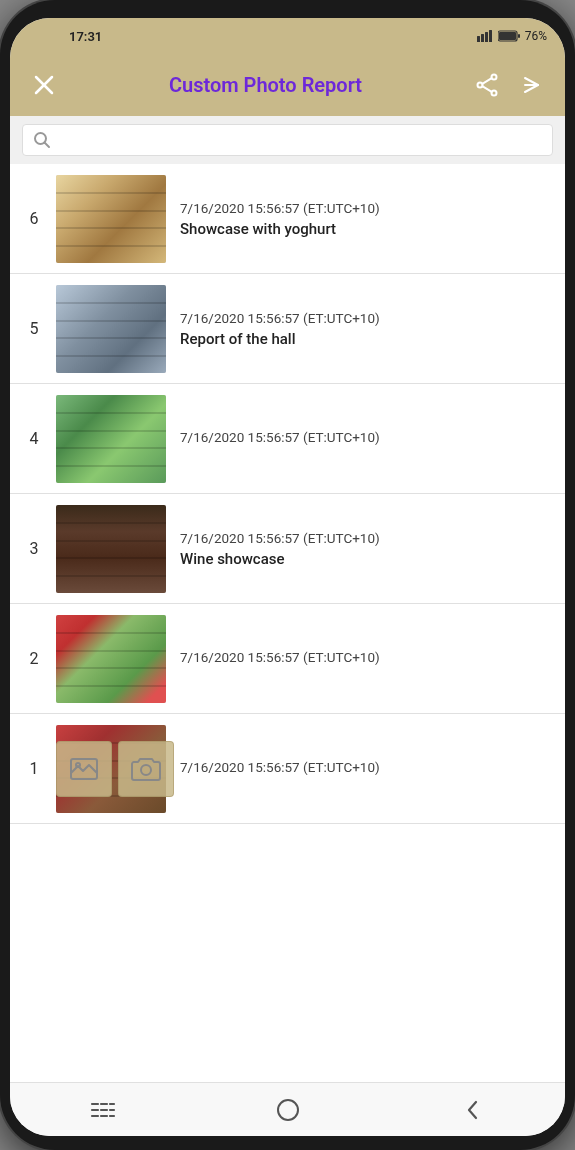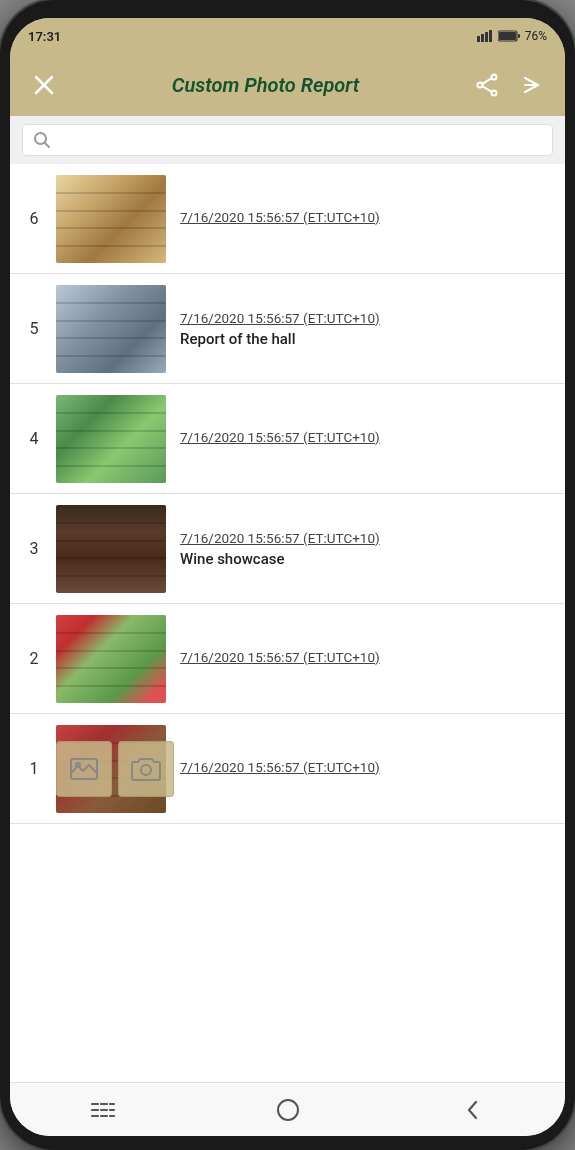--- a/index.html
+++ b/index.html
@@ -43,20 +43,21 @@
       align-items: center;
       justify-content: space-between;
       padding: 0 18px;
       flex-shrink: 0;
     }
 
     .status-left {
       font-size: 13px;
       font-weight: 600;
       color: #222;
+      margin-left: 41px;
     }
 
     .status-right {
       display: flex;
       align-items: center;
       gap: 5px;
       font-size: 11px;
       color: #222;
     }
 
@@ -80,24 +81,23 @@
       height: 36px;
       display: flex;
       align-items: center;
       justify-content: center;
       cursor: pointer;
     }
 
     .header-title {
       font-size: 20px;
       font-weight: 600;
-      color: #14532d;
+      color: #6d28d9;
       flex: 1;
       text-align: center;
-      font-style: italic;
     }
 
     .header-right-icons {
       display: flex;
       gap: 8px;
     }
 
     
     .search-bar {
       background: #f0f0f0;
@@ -195,21 +195,20 @@
 
     
     .item-info {
       flex: 1;
     }
 
     .item-datetime {
       font-size: 13.5px;
       color: #444;
       margin-bottom: 4px;
-      text-decoration: underline;
     }
 
     .item-title {
       font-size: 15px;
       font-weight: 500;
       color: #222;
     }
 
     
     .overlay-icons {
@@ -344,20 +343,21 @@
               <div class="shelf-lines">
                 <div class="shelf-line" style="top: 20%;"></div>
                 <div class="shelf-line" style="top: 40%;"></div>
                 <div class="shelf-line" style="top: 60%;"></div>
                 <div class="shelf-line" style="top: 80%;"></div>
               </div>
             </div>
           </div>
           <div class="item-info">
             <div class="item-datetime">7/16/2020 15:56:57 (ET:UTC+10)</div>
+            <div class="item-title">Showcase with yoghurt</div>
           </div>
         </div>
         <div class="list-item">
           <span class="item-number">5</span>
           <div class="item-thumbnail">
             <div class="shelf-bg shelf-hall">
               <div class="shelf-lines">
                 <div class="shelf-line" style="top: 20%;"></div>
                 <div class="shelf-line" style="top: 40%;"></div>
                 <div class="shelf-line" style="top: 60%;"></div>

